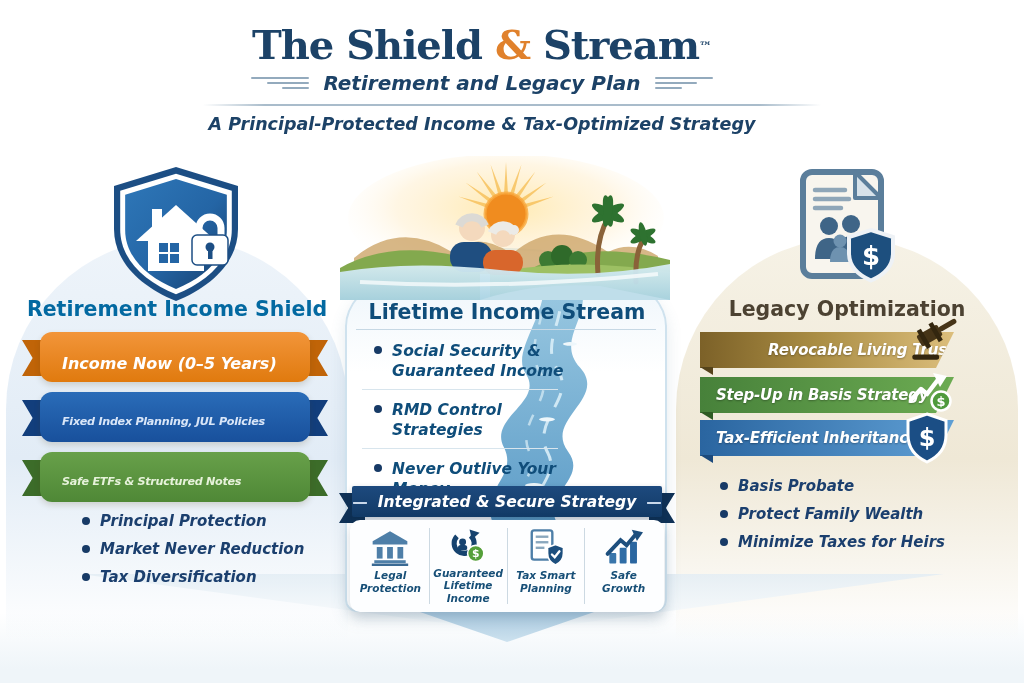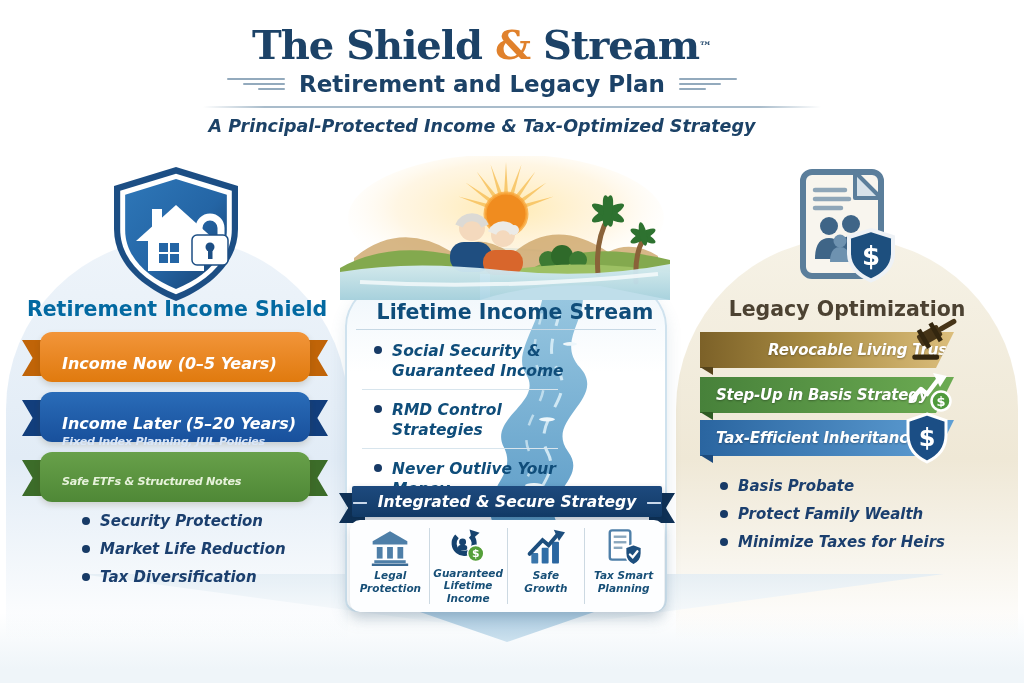--- a/index.html
+++ b/index.html
@@ -13,21 +13,21 @@
   .title .amp{color:#e0812c;}
   .title .tm{font-size:13px;vertical-align:top;position:relative;top:2px;letter-spacing:0;}
   .subrow{display:flex;align-items:center;justify-content:center;gap:14px;margin-top:3px;
           transform:translateX(-30px);}
   .speed{position:relative;width:58px;height:14px;}
   .speed i{position:absolute;height:2px;background:#93aabd;display:block;border-radius:1px;}
   .speed.l i{right:0;} .speed.r i{left:0;}
   .speed i:nth-child(1){top:1px;width:58px;}
   .speed i:nth-child(2){top:6px;width:42px;}
   .speed i:nth-child(3){top:11px;width:27px;}
-  .subtitle{font-size:23px;font-weight:700;color:#1c4267;}
+  .subtitle{font-size:20px;font-style:italic;font-weight:700;color:#1c4267;}
   .hdivider{width:618px;height:2px;margin:9px auto 8px;
     background:linear-gradient(90deg,rgba(163,182,199,0),#a9bccb 10%,#a9bccb 90%,rgba(163,182,199,0));}
   .tagline{font-size:17.5px;font-style:italic;font-weight:700;color:#1c4267;transform:translateX(-30px);}
 
   
   .dome{position:absolute;top:238px;width:342px;height:402px;border-radius:171px 171px 0 0;z-index:1;}
   .dome.left-dome{left:6px;background:linear-gradient(180deg,#eef4fa 0%,#e2ecf6 55%,rgba(230,239,247,0) 100%);}
   .dome.right-dome{left:676px;background:linear-gradient(180deg,#f6f2e6 0%,#efe8d6 55%,rgba(240,233,217,0) 100%);}
 
   
@@ -61,21 +61,21 @@
   #left-bullets{left:80px;top:512px;}
 
   
   .mpanel{position:absolute;left:345px;top:248px;width:322px;height:364px;z-index:2;
     background:linear-gradient(180deg,#e9f3fa 0%,#ffffff 34%);
     border:2px solid #cfe2ee;box-sizing:border-box;
     border-radius:160px 160px 12px 12px / 78px 78px 12px 12px;
     box-shadow:0 8px 16px rgba(70,110,140,.14);}
   .scene{position:absolute;left:340px;top:156px;z-index:3;}
   .river{position:absolute;left:452px;top:278px;z-index:2;}
-  #middle-heading{left:360px;top:300px;width:310px;color:#0f4d7a;}
+  #middle-heading{left:352px;top:300px;width:310px;color:#0f4d7a;}
   .mline{position:absolute;left:356px;top:329px;width:300px;height:1px;background:#c6d8e4;z-index:4;}
   #middle-bullets{left:372px;top:341px;width:200px;}
   #middle-bullets .bullet{color:#0f4d7a;font-size:15.5px;line-height:20px;margin-bottom:7px;}
   .msep{height:1px;background:#d8e5ed;margin:8px 0 10px -10px;width:196px;}
   .mribbon{position:absolute;left:352px;top:486px;width:310px;height:31px;z-index:5;}
   .mribbon .tail{position:absolute;top:7px;width:26px;height:30px;background:#0f3156;}
   .mribbon .tail.tl{left:-13px;clip-path:polygon(0 0,100% 0,100% 100%,0 100%,35% 50%);}
   .mribbon .tail.tr{right:-13px;clip-path:polygon(0 0,100% 0,65% 50%,100% 100%,0 100%);}
   .mribbon .band{position:absolute;inset:0;background:linear-gradient(180deg,#1d4a7e,#123a66);
       border-radius:2px;display:flex;align-items:center;justify-content:center;gap:10px;
@@ -183,35 +183,34 @@
     <span class="tail tl"></span>
     <span class="tail tr"></span>
     <div class="band">
       <span class="t1">Income Now (0–5 Years)</span>
     </div>
   </div>
   <div class="lrib rib-blue" style="top:392px">
     <span class="tail tl"></span>
     <span class="tail tr"></span>
     <div class="band">
-      <span class="t1">Income Later (5–20 Years)</span>
       <span class="t2">Fixed Index Planning, JUL Policies</span>
     </div>
   </div>
   <div class="lrib rib-green" style="top:452px">
     <span class="tail tl"></span>
     <span class="tail tr"></span>
     <div class="band">
       <span class="t2">Safe ETFs &amp; Structured Notes</span>
     </div>
   </div>
 
   <div class="bullets" id="left-bullets">
-    <div class="bullet">Security Protection</div>
-    <div class="bullet">Market Life Reduction</div>
+    <div class="bullet">Principal Protection</div>
+    <div class="bullet">Market Never Reduction</div>
     <div class="bullet">Tax Diversification</div>
   </div>
 
   <div class="mpanel"></div>
 
   <svg class="river" width="215" height="245" viewBox="0 0 215 260" preserveAspectRatio="none">
     <defs>
       <linearGradient id="rg" x1="0" y1="0" x2="0" y2="1">
         <stop offset="0" stop-color="#9ccae2"></stop>
           <stop offset="1" stop-color="#5e9dc8"></stop>
@@ -326,39 +325,39 @@
         <circle cx="19" cy="20" r="13" fill="none" stroke="#16436f" stroke-width="6.5" stroke-dasharray="62 20" transform="rotate(-50 19 20)"></circle>
         <polygon points="26,2 39,6 29,15" fill="#16436f"></polygon>
         <circle cx="17" cy="18" r="4.5" fill="#16436f"></circle>
         <rect x="11" y="22" width="12" height="7" rx="3.5" fill="#16436f"></rect>
         <circle cx="34" cy="33" r="10.5" fill="#55a03a" stroke="#fff" stroke-width="2"></circle>
         <text x="34" y="38" font-size="14" font-weight="bold" fill="#fff" text-anchor="middle" font-family="DejaVu Sans, sans-serif">$</text>
       </svg>
       <div class="flabel">Guaranteed Lifetime Income</div>
     </div>
     <div class="fitem">
-      <svg width="42" height="38" viewBox="0 0 48 44">
-        <rect x="7" y="29" width="8" height="12" rx="1" fill="#3a76ab"></rect>
-        <rect x="19" y="23" width="8" height="18" rx="1" fill="#2f6da6"></rect>
-        <rect x="31" y="16" width="8" height="25" rx="1" fill="#2a66a0"></rect>
-        <path d="M5 30 L20 14 L27 20 L37 8" stroke="#1d4f7e" stroke-width="4.5" fill="none" stroke-linecap="round"></path>
-        <polygon points="33,2 46,5 39,15" fill="#1d4f7e"></polygon>
-      </svg>
-      <div class="flabel">Safe Growth</div>
-    </div>
-    <div class="fitem">
       <svg width="42" height="38" viewBox="0 0 48 48">
         <rect x="6" y="3" width="26" height="37" rx="3" fill="#fff" stroke="#4e7fa8" stroke-width="3"></rect>
         <line x1="11" y1="11" x2="27" y2="11" stroke="#8aa7bd" stroke-width="3"></line>
         <line x1="11" y1="18" x2="27" y2="18" stroke="#8aa7bd" stroke-width="3"></line>
         <line x1="11" y1="25" x2="22" y2="25" stroke="#8aa7bd" stroke-width="3"></line>
         <path d="M36 21 L46 24.5 V32 C46 39.5 42 44 36 46.8 C30 44 26 39.5 26 32 V24.5 Z" fill="#1d4f7e" stroke="#fff" stroke-width="2"></path>
         <path d="M31.5 33.5 L35 37 L41 29.5" stroke="#fff" stroke-width="3" fill="none" stroke-linecap="round"></path>
       </svg>
       <div class="flabel">Tax Smart Planning</div>
+    </div>
+    <div class="fitem">
+      <svg width="42" height="38" viewBox="0 0 48 44">
+        <rect x="7" y="29" width="8" height="12" rx="1" fill="#3a76ab"></rect>
+        <rect x="19" y="23" width="8" height="18" rx="1" fill="#2f6da6"></rect>
+        <rect x="31" y="16" width="8" height="25" rx="1" fill="#2a66a0"></rect>
+        <path d="M5 30 L20 14 L27 20 L37 8" stroke="#1d4f7e" stroke-width="4.5" fill="none" stroke-linecap="round"></path>
+        <polygon points="33,2 46,5 39,15" fill="#1d4f7e"></polygon>
+      </svg>
+      <div class="flabel">Safe Growth</div>
     </div>
   </div>
 
   <svg class="doc-art" width="122" height="122" viewBox="0 0 122 122">
     <rect x="20" y="6" width="78" height="104" rx="9" fill="#f8f5ee" stroke="#5b7e9b" stroke-width="6"></rect>
     <polygon points="72,6 98,32 72,32" fill="#d7e2ea" stroke="#5b7e9b" stroke-width="4" stroke-linejoin="round"></polygon>
     <g stroke="#8fa6b8" stroke-width="4.5" stroke-linecap="round">
       <line x1="32" y1="24" x2="62" y2="24"></line>
       <line x1="32" y1="33" x2="66" y2="33"></line>
       <line x1="32" y1="42" x2="58" y2="42"></line>

